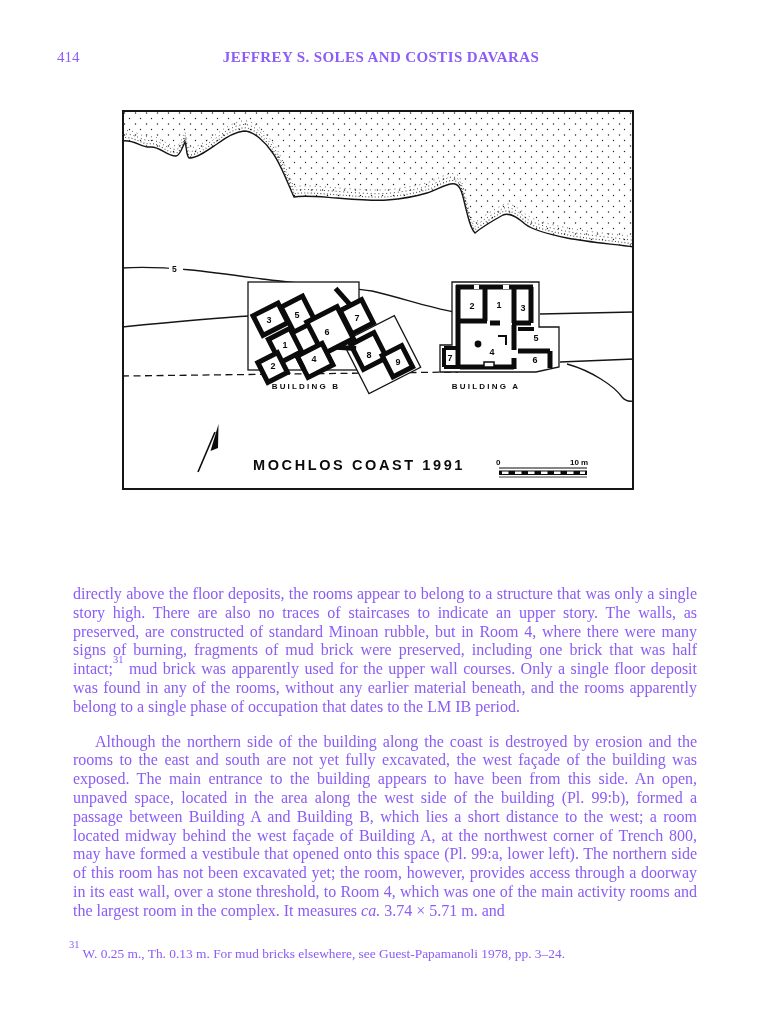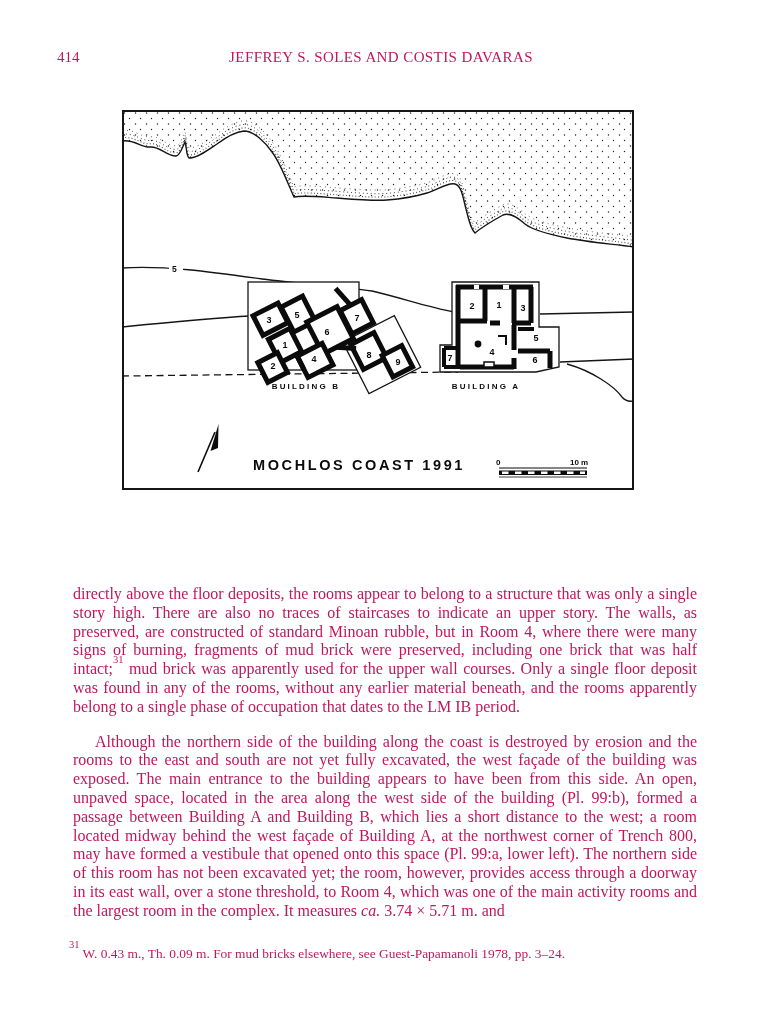--- a/index.html
+++ b/index.html
@@ -1,21 +1,21 @@
 <!DOCTYPE html>
 <html><head>
 <meta charset="utf-8">
 <style>
   html,body{margin:0;padding:0;background:#e8e8e8;}
   .page{position:relative;width:762px;height:1024px;background:#ffffff;overflow:hidden;
-        font-family:"Liberation Serif",serif;color:#be185d;}
+        font-family:"Liberation Serif",serif;color:#8b5cf6;}
   
   .page-number{position:absolute;left:57px;top:49px;font-size:15px;}
   .running-head{position:absolute;left:0;top:49px;width:762px;text-align:center;
-        font-size:15px;letter-spacing:.4px;}
+        font-size:15px;letter-spacing:.4px;font-weight:bold;}
   
   .figure-plan{position:absolute;left:122px;top:110px;width:512px;height:380px;}
   .figure-plan svg{display:block;}
   .caption{position:absolute;left:57px;top:534px;width:656px;text-align:center;font-size:14px;}
   .caption .sc{font-variant:small-caps;}
   
   .body-text{position:absolute;left:57px;top:569px;width:656px;font-size:16px;
         line-height:18.8px;text-align:justify;}
   .body-text p{margin:16px;}
   .body-text p.indent{text-indent:22px;font-family:Liberation Serif, serif;}
@@ -158,15 +158,15 @@
       </g>
     </svg>
   </figure>
 
 
   <div class="body-text">
     <p>directly above the floor deposits, the rooms appear to belong to a structure that was only a single story high. There are also no traces of staircases to indicate an upper story. The walls, as preserved, are constructed of standard Minoan rubble, but in Room 4, where there were many signs of burning, fragments of mud brick were preserved, including one brick that was half intact;<sup>31</sup> mud brick was apparently used for the upper wall courses. Only a single floor deposit was found in any of the rooms, without any earlier material beneath, and the rooms apparently belong to a single phase of occupation that dates to the LM IB period.</p>
     <p class="indent">Although the northern side of the building along the coast is destroyed by erosion and the rooms to the east and south are not yet fully excavated, the west façade of the building was exposed. The main entrance to the building appears to have been from this side. An open, unpaved space, located in the area along the west side of the building (Pl. 99:b), formed a passage between Building A and Building B, which lies a short distance to the west; a room located midway behind the west façade of Building A, at the northwest corner of Trench 800, may have formed a vestibule that opened onto this space (Pl. 99:a, lower left). The northern side of this room has not been excavated yet; the room, however, provides access through a doorway in its east wall, over a stone threshold, to Room 4, which was one of the main activity rooms and the largest room in the complex. It measures <i>ca.</i> 3.74 × 5.71 m. and</p>
   </div>
 
-  <p class="footnote"><sup>31</sup><span> W. 0.43 m., Th. 0.09 m. For mud bricks elsewhere, see Guest-Papamanoli 1978, pp. 3–24.</span></p>
+  <p class="footnote"><sup>31</sup><span> W. 0.25 m., Th. 0.13 m. For mud bricks elsewhere, see Guest-Papamanoli 1978, pp. 3–24.</span></p>
 
 </div>
 
 </body></html>

